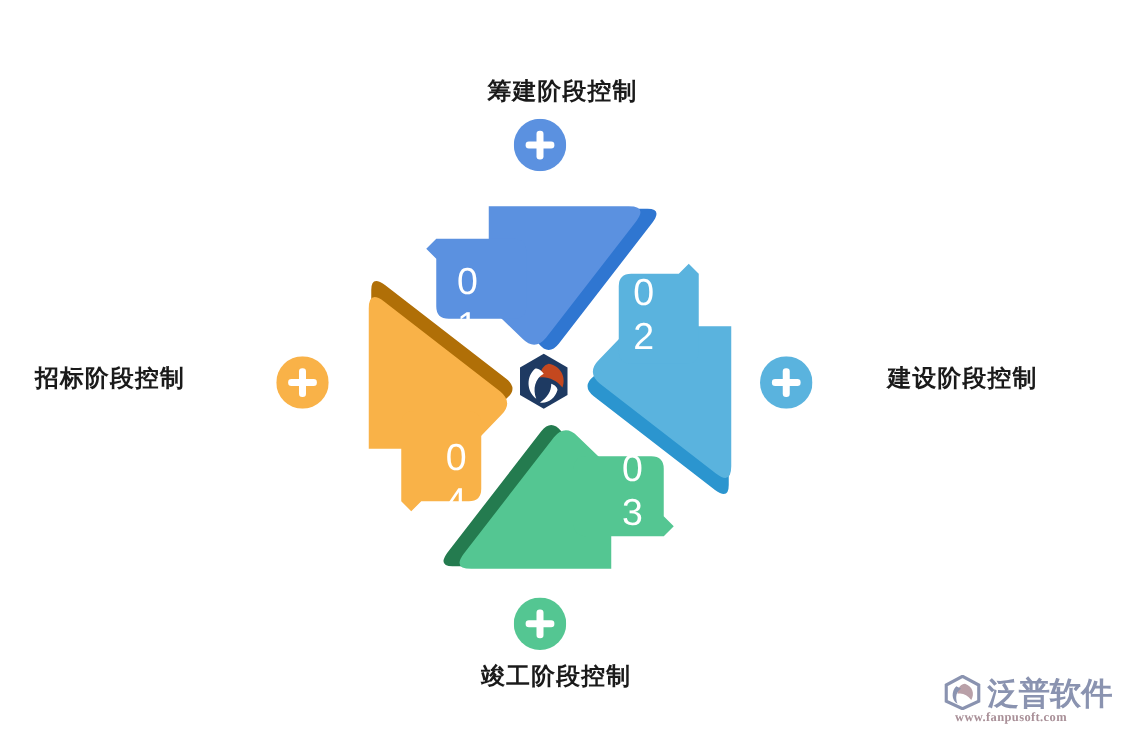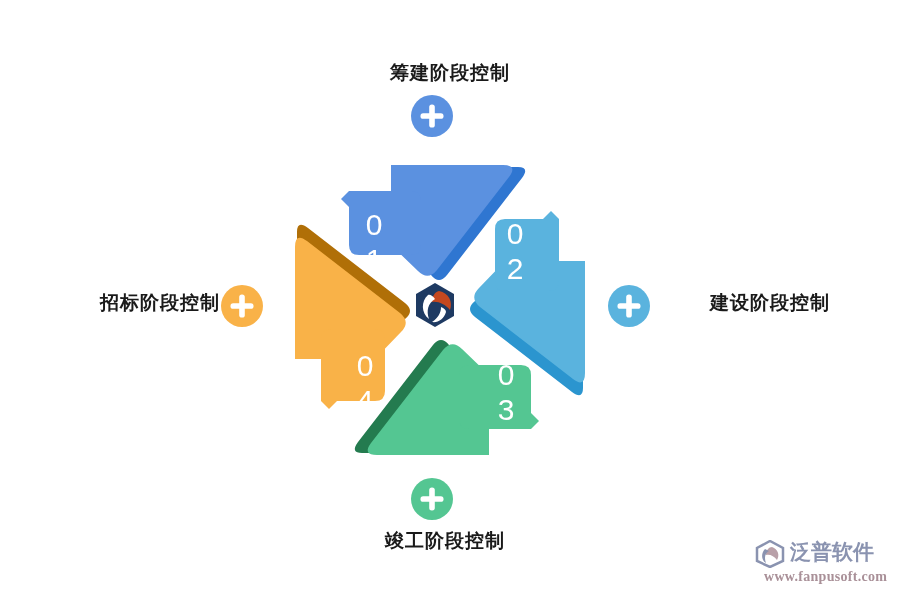--- a/index.html
+++ b/index.html
@@ -26,21 +26,21 @@
   .stage-label {
     position: absolute;
     font-size: 19px;
     font-weight: bold;
     color: #1a1a1a;
     letter-spacing: 1px;
     white-space: nowrap;
   }
   .label-top    { left: 0; right: 0; top: 60px; text-align: center; }
   .label-bottom { left: 0; right: 10px; top: 528px; text-align: center; }
-  .label-left   { left: 40px; top: 290px; width: 180px; text-align: right; }
+  .label-left   { left: 28px; top: 290px; width: 180px; text-align: left; }
   .label-right  { left: 680px; top: 290px; width: 180px; text-align: center; }
 
   
   .plus-badge {
     position: absolute;
     width: 42px;
     height: 42px;
     border-radius: 50%;
     display: flex;
     align-items: center;
@@ -82,31 +82,31 @@
     position: absolute;
     left: 752px;
     top: 536px;
     width: 140px;
     height: 56px;
   }
   .wm-cn {
     position: absolute;
     left: 38px;
     top: 2px;
-    font-size: 21px;
+    font-size: 25px;
     font-weight: bold;
     color: #8a93b0;
     letter-spacing: 0px;
     white-space: nowrap;
   }
   .wm-url {
     position: absolute;
     left: 12px;
     top: 33px;
-    font-size: 14px;
+    font-size: 10px;
     font-weight: bold;
     color: #a99098;
     letter-spacing: 0.3px;
     white-space: nowrap;
     font-family: "Liberation Serif", serif;
   }
   .wm-mark {
     position: absolute;
     left: 2px;
     top: 4px;

